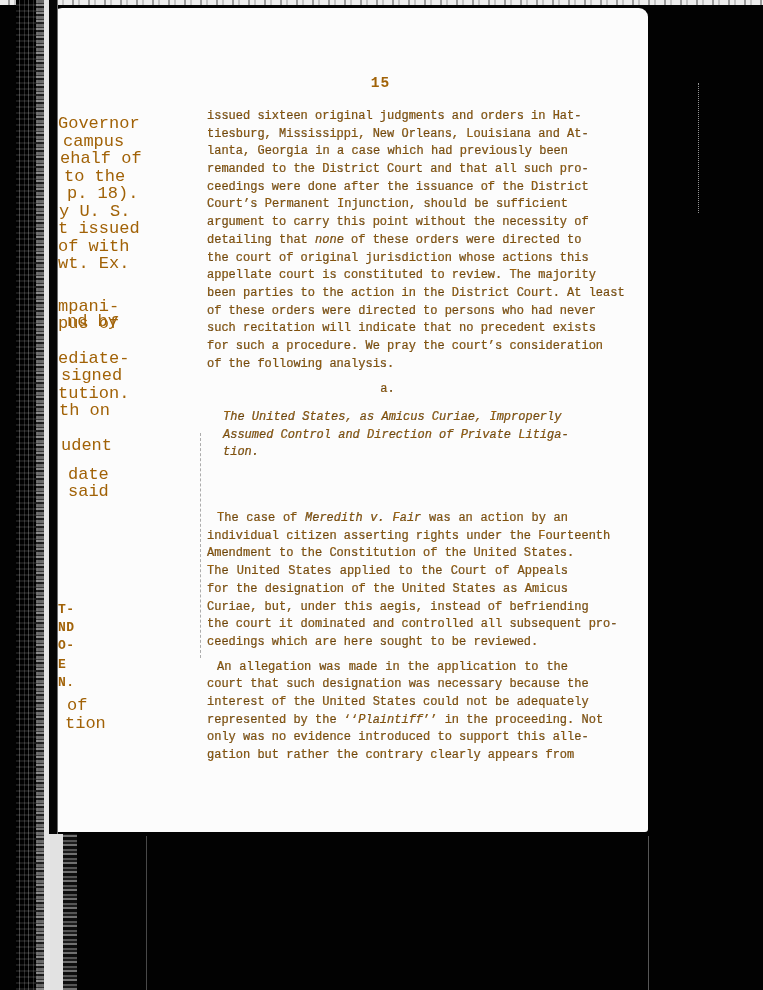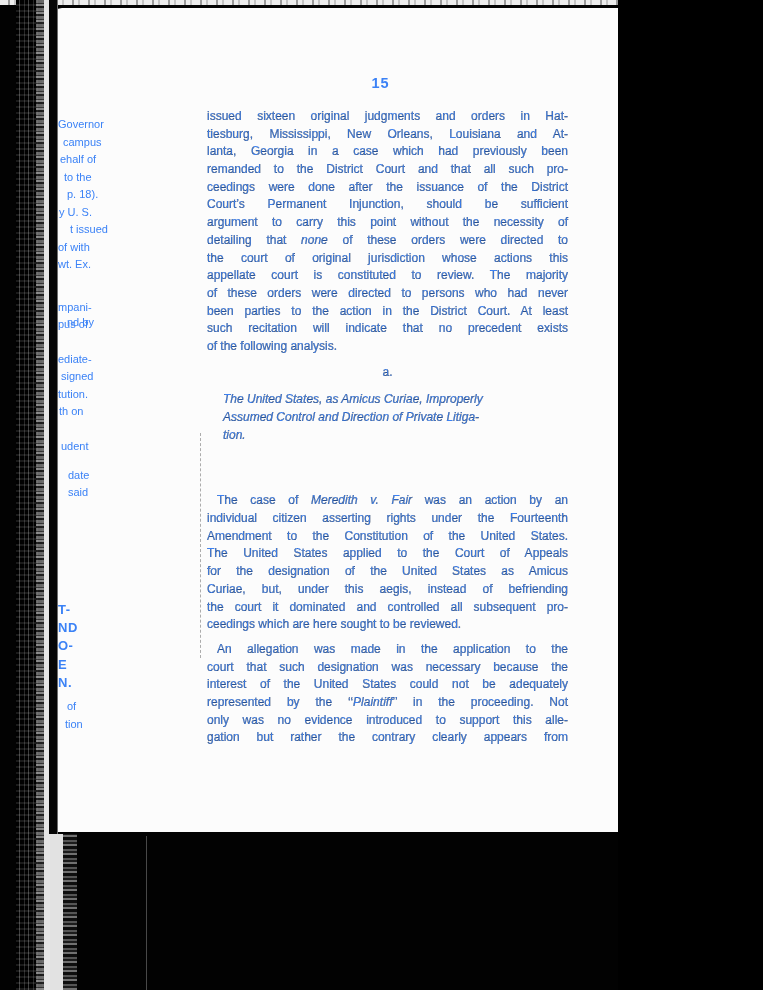--- a/index.html
+++ b/index.html
@@ -1,17 +1,17 @@
 <!DOCTYPE html>
 <html><head>
 <meta charset="utf-8">
 <style>
   html,body{margin:0;padding:0;background:#000;}
-  #scan{position:relative;width:618px;height:990px;background:#020202;overflow:hidden;
-        font-family:Liberation Sans, sans-serif;color:#3b82f6;}
+  #scan{position:relative;width:763px;height:990px;background:#020202;overflow:hidden;
+        font-family:Liberation Mono, monospace;color:#a16207;}
 
   
   .top-noise{position:absolute;left:0;top:0;width:763px;height:5px;
     background:repeating-linear-gradient(90deg,#ededed 0 8px,#9a9a9a 8px 10px,#ededed 10px 14px,#c4c4c4 14px 16px);}
 
   
   .rail{position:absolute;left:16px;top:0;width:32px;height:990px;background:#000;
     background-image:
       repeating-linear-gradient(0deg,rgba(255,255,255,.10) 0 2px,rgba(0,0,0,0) 2px 6px),
       repeating-linear-gradient(90deg,rgba(0,0,0,0) 0 3px,rgba(140,140,140,.45) 3px 4px,rgba(0,0,0,0) 4px 8px,rgba(80,80,80,.5) 8px 9px);}
@@ -34,21 +34,21 @@
   .line{height:17.7px;line-height:17.7px;white-space:nowrap;
     text-align:justify;text-align-last:justify;text-justify:inter-word;}
   .line.last{text-align-last:left;}
   .block.center{height:17.7px;line-height:17.7px;text-align:center;}
   .block.heading{font-style:italic;padding-left:16px;}
   .block.heading .line{text-align-last:left;}
   .it{font-style:italic;}
 
   
   .fragments{position:absolute;left:58px;top:0;width:60px;height:990px;}
-  .frag{position:absolute;height:16px;line-height:16px;font-size:11px;white-space:nowrap;}
+  .frag{position:absolute;height:16px;line-height:16px;font-size:17px;white-space:nowrap;}
   .frag.bold{font-weight:700;font-size:13px;letter-spacing:.5px;}
 
   
   .dash-line{position:absolute;left:148px;top:425px;height:225px;width:0;
     border-left:1px dashed #999;opacity:.8;}
   .dot-line{position:absolute;left:646px;top:75px;height:130px;width:0;
     border-left:1px dotted #b8b8b8;opacity:.8;}
   .below-line-a{position:absolute;left:146px;top:836px;height:154px;width:1px;background:#484848;}
   .below-line-b{position:absolute;left:648px;top:836px;height:154px;width:1px;background:#565656;}
   .below-white{position:absolute;left:50px;top:834px;width:13px;height:156px;background:#e2e2e2;}
@@ -71,23 +71,24 @@
           <div class="line"><span>issued sixteen original judgments and orders in Hat-</span></div>
           <div class="line"><span>tiesburg, Mississippi, New Orleans, Louisiana and At-</span></div>
           <div class="line"><span>lanta, Georgia in a case which had previously been</span></div>
           <div class="line"><span>remanded to the District Court and that all such pro-</span></div>
           <div class="line"><span>ceedings were done after the issuance of the District</span></div>
           <div class="line"><span>Court’s Permanent Injunction, should be sufficient</span></div>
           <div class="line"><span>argument to carry this point without the necessity of</span></div>
           <div class="line"><span>detailing that </span><span class="it">none</span><span> of these orders were directed to</span></div>
           <div class="line"><span>the court of original jurisdiction whose actions this</span></div>
           <div class="line"><span>appellate court is constituted to review. The majority</span></div>
+          <div class="line"><span>been parties to the action in the District Court. At least</span></div>
           <div class="line"><span>of these orders were directed to persons who had never</span></div>
-          <div class="line"><span>been parties to the action in the District Court. At least</span></div>
           <div class="line"><span>such recitation will indicate that no precedent exists</span></div>
+          <div class="line"><span>for such a procedure. We pray the court’s consideration</span></div>
           <div class="line last"><span>of the following analysis.</span></div>
         </div>
         <div class="block center" style="margin-top: 8px;">a.</div>
         <div class="block heading" style="margin-top: 10px;">
           <div class="line"><span>The United States, as Amicus Curiae, Improperly</span></div>
           <div class="line"><span>Assumed Control and Direction of Private Litiga-</span></div>
           <div class="line"><span>tion.</span></div>
         </div>
         <div class="block para" style="margin-top: 6px;">
           <div class="line" style="padding-left: 10px; margin-top: 48px;"><span>The case of </span><span class="it">Meredith v. Fair</span><span> was an action by an</span></div>
@@ -113,21 +114,21 @@
   </div>
 
   <div class="torn-edge"></div>
   <div class="fragments">
       <div class="frag" style="top: 116px; left: 0px;">Governor</div>
       <div class="frag" style="top: 134px; left: 5px;">campus</div>
       <div class="frag" style="top: 151px; left: 2px;">ehalf of</div>
       <div class="frag" style="top: 169px; left: 6px;">to the</div>
       <div class="frag" style="top: 186px; left: 9px;">p. 18).</div>
       <div class="frag" style="top: 204px; left: 1px;">y U. S.</div>
-      <div class="frag" style="top: 221px; left: 12px;">t issued</div>
+      <div class="frag" style="top: 221px; left: 0px;">t issued</div>
       <div class="frag" style="top: 239px; left: 0px;">of with</div>
       <div class="frag" style="top: 256px; left: 0px;">wt. Ex.</div>
       <div class="frag" style="top: 299px; left: 0px;">mpani-</div>
       <div class="frag" style="top: 316px; left: 0px;">pus of</div>
       <div class="frag" style="top: 314px; left: 0px; margin-left: 9px;">nd by</div>
       <div class="frag" style="top: 351px; left: 0px;">ediate-</div>
       <div class="frag" style="top: 368px; left: 3px;">signed</div>
       <div class="frag" style="top: 386px; left: 0px;">tution.</div>
       <div class="frag" style="top: 403px; left: 1px;">th on</div>
       <div class="frag" style="top: 438px; left: 3px;">udent</div>

